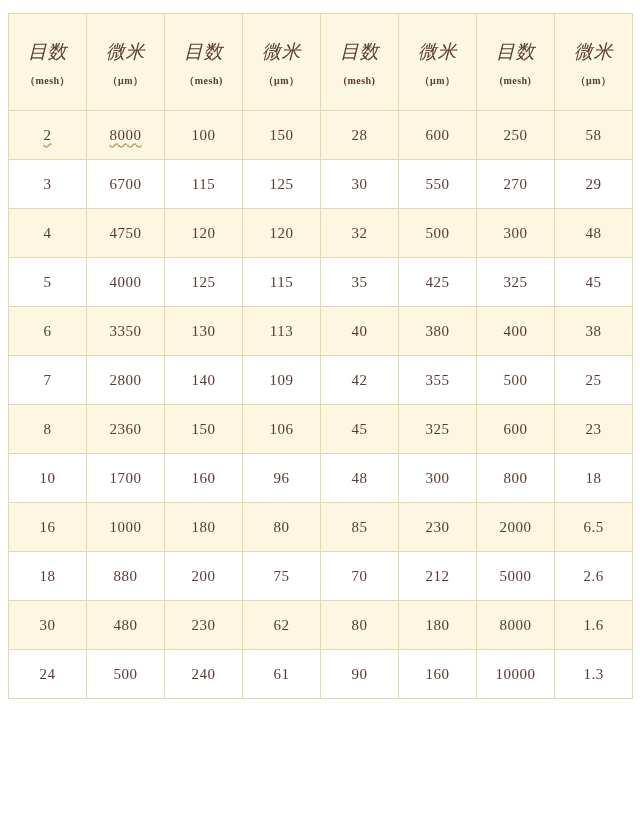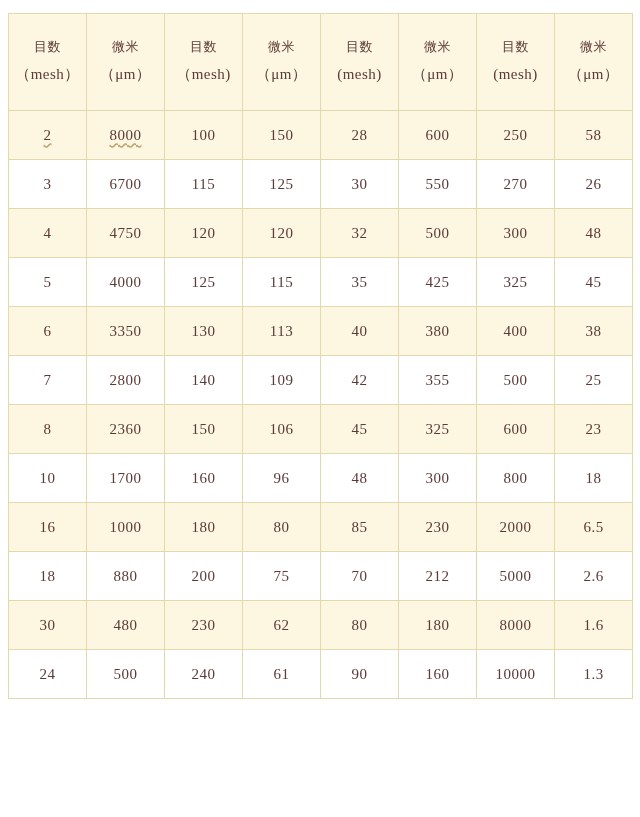--- a/index.html
+++ b/index.html
@@ -31,25 +31,27 @@
   }
   #mesh-table thead th {
     background: #fdf6e0;
     height: 88px;
     padding: 4px 2px;
     font-weight: normal;
     line-height: 1.9;
   }
   #mesh-table thead th .hdr-top {
     display: block;
-    font-size: 13px;
+    font-size: 19px;
+    font-style: italic;
   }
   #mesh-table thead th .hdr-bot {
     display: block;
-    font-size: 15px;
+    font-size: 10px;
+    font-weight: bold;
   }
   #mesh-table tbody td {
     height: 48px;
     padding: 0 2px;
     font-size: 15px;
   }
   #mesh-table tbody tr.row-odd td { background: #fdf6e0; }
   #mesh-table tbody tr.row-even td { background: #ffffff; }
   
   #mesh-table tbody tr:first-child td.cell-highlight {
@@ -120,21 +122,21 @@
         <td>58</td>
       </tr>
       <tr class="row-even">
         <td>3</td>
         <td>6700</td>
         <td>115</td>
         <td>125</td>
         <td>30</td>
         <td>550</td>
         <td>270</td>
-        <td>26</td>
+        <td>29</td>
       </tr>
       <tr class="row-odd">
         <td>4</td>
         <td>4750</td>
         <td>120</td>
         <td>120</td>
         <td>32</td>
         <td>500</td>
         <td>300</td>
         <td>48</td>

